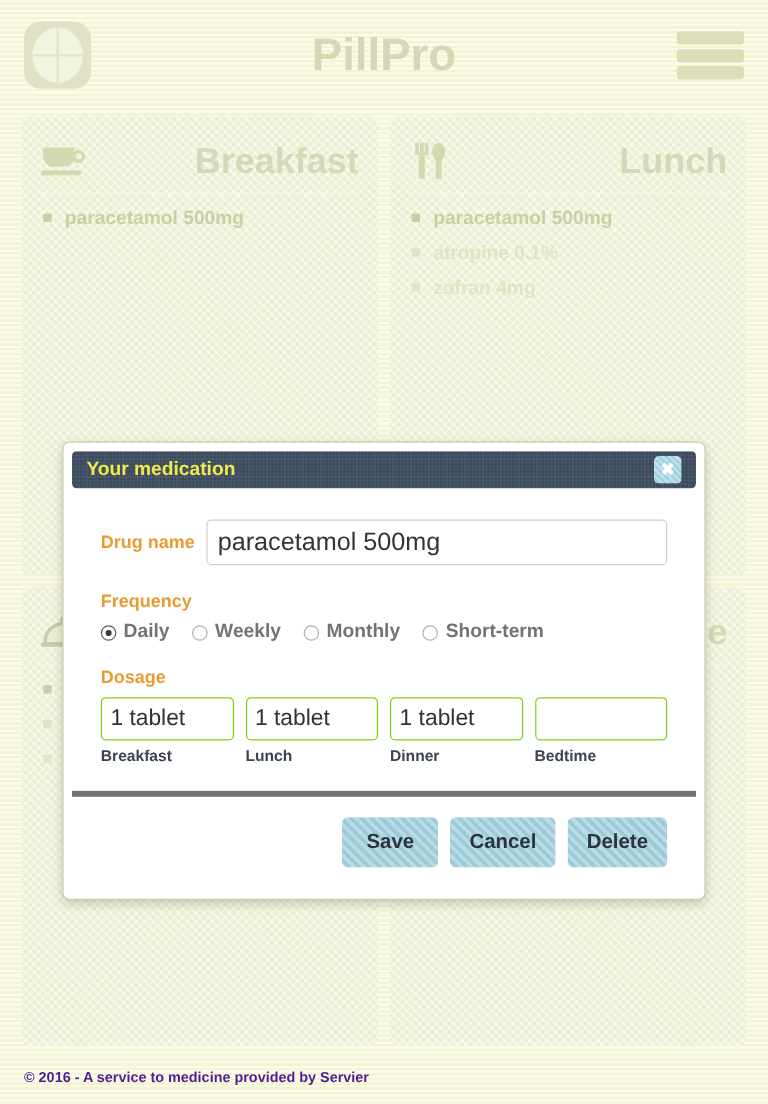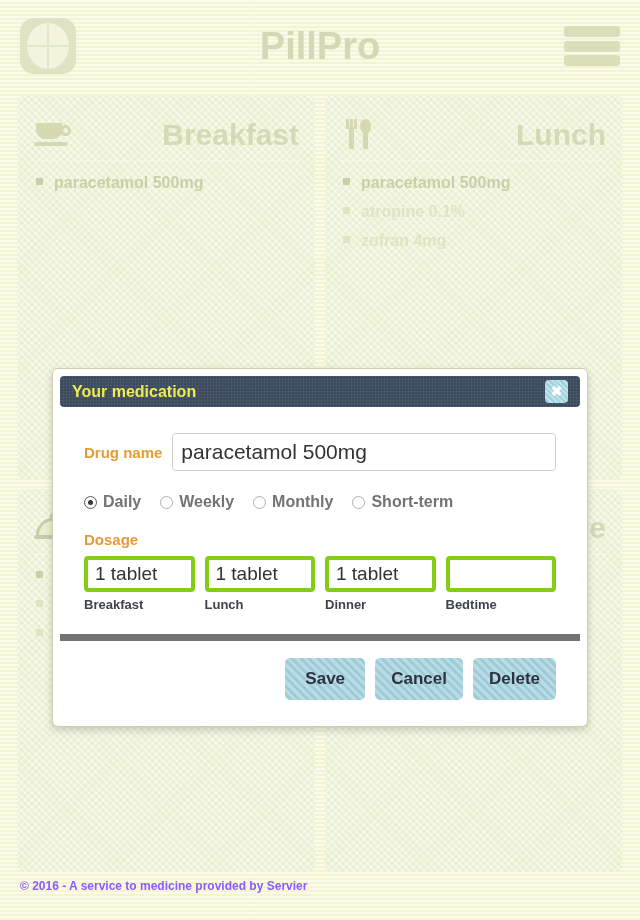--- a/index.html
+++ b/index.html
@@ -224,28 +224,28 @@
   .icon-moon .moon-cut {
     position: absolute; left: 13px; top: 0px;
     width: 26px; height: 26px;
     border-radius: 50%;
     background: #e9efcf;
   }
 
   
   #app-footer {
     position: absolute;
-    left: 0; right: 0; bottom: 12px;
+    left: 0; right: 0; bottom: 0;
     height: 44px;
     display: flex;
     align-items: center;
     padding-left: 20px;
     font-size: 12px;
     font-weight: bold;
-    color: #8b5cf6;
+    color: #4c1d95;
   }
 
   
   #modal-overlay {
     position: absolute;
     inset: 0;
     z-index: 10;
   }
 
   #medication-modal {
@@ -364,37 +364,37 @@
   #dosage-group { margin-bottom: 22px; }
   .dosage-row {
     display: flex;
     gap: 10px;
     margin-top: 8px;
   }
   .dosage-cell { flex: 1; }
   .dosage-input {
     width: 100%;
     height: 36px;
-    border: 4px solid #84cc16;
+    border: 1px solid #84cc16;
     border-radius: 4px;
     font-size: 19px;
     font-family: "Liberation Sans", sans-serif;
     color: #333333;
     padding: 0 7px;
     outline: none;
   }
   .dosage-caption {
     margin-top: 5px;
     font-size: 13px;
     font-weight: bold;
     color: #3c4450;
   }
 
   #modal-footer {
-    border-top: 7px solid #737373;
+    border-top: 5px solid #737373;
     padding: 17px 24px 19px 24px;
     display: flex;
     justify-content: flex-end;
     gap: 10px;
   }
 
   .modal-btn {
     min-width: 80px;
     height: 42px;
     border: none;
@@ -503,20 +503,21 @@
     </div>
 
     <div id="modal-body">
 
       <div class="drug-row">
         <label class="field-label">Drug name</label>
         <input id="drug-name-input" type="text" value="paracetamol 500mg" style="">
       </div>
 
       <div id="frequency-group">
+        <div class="field-label">Frequency</div>
         <div class="radio-row">
           <div class="radio-item checked">
             <span class="radio-mark"></span>
             <span class="radio-label">Daily</span>
           </div>
           <div class="radio-item">
             <span class="radio-mark"></span>
             <span class="radio-label">Weekly</span>
           </div>
           <div class="radio-item">

